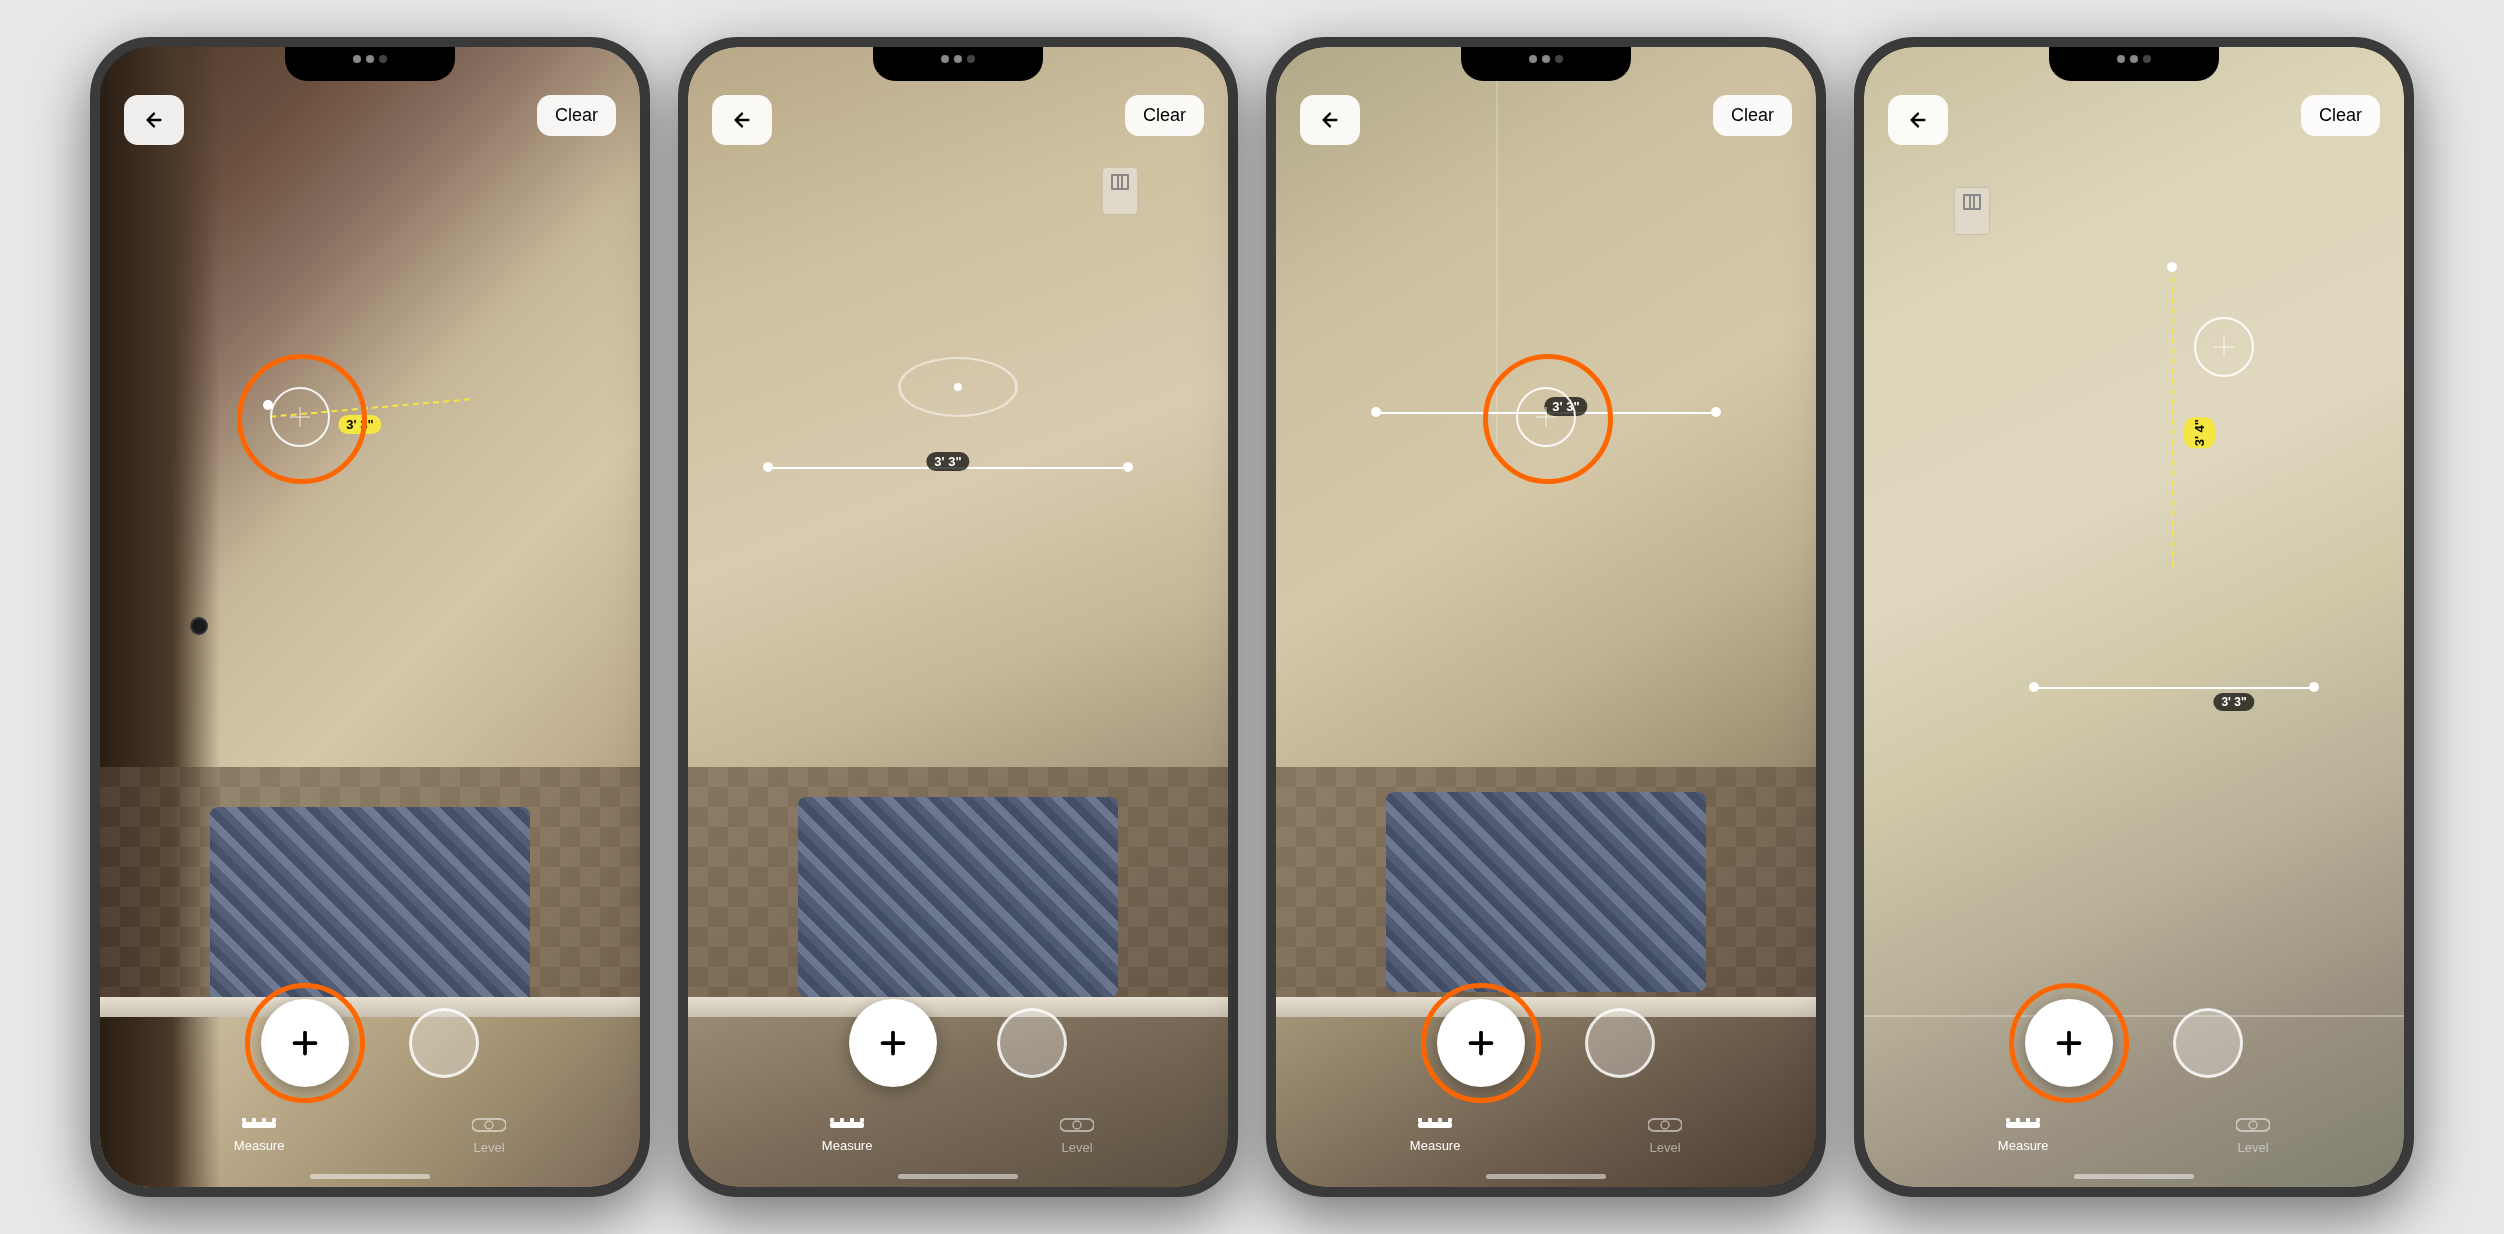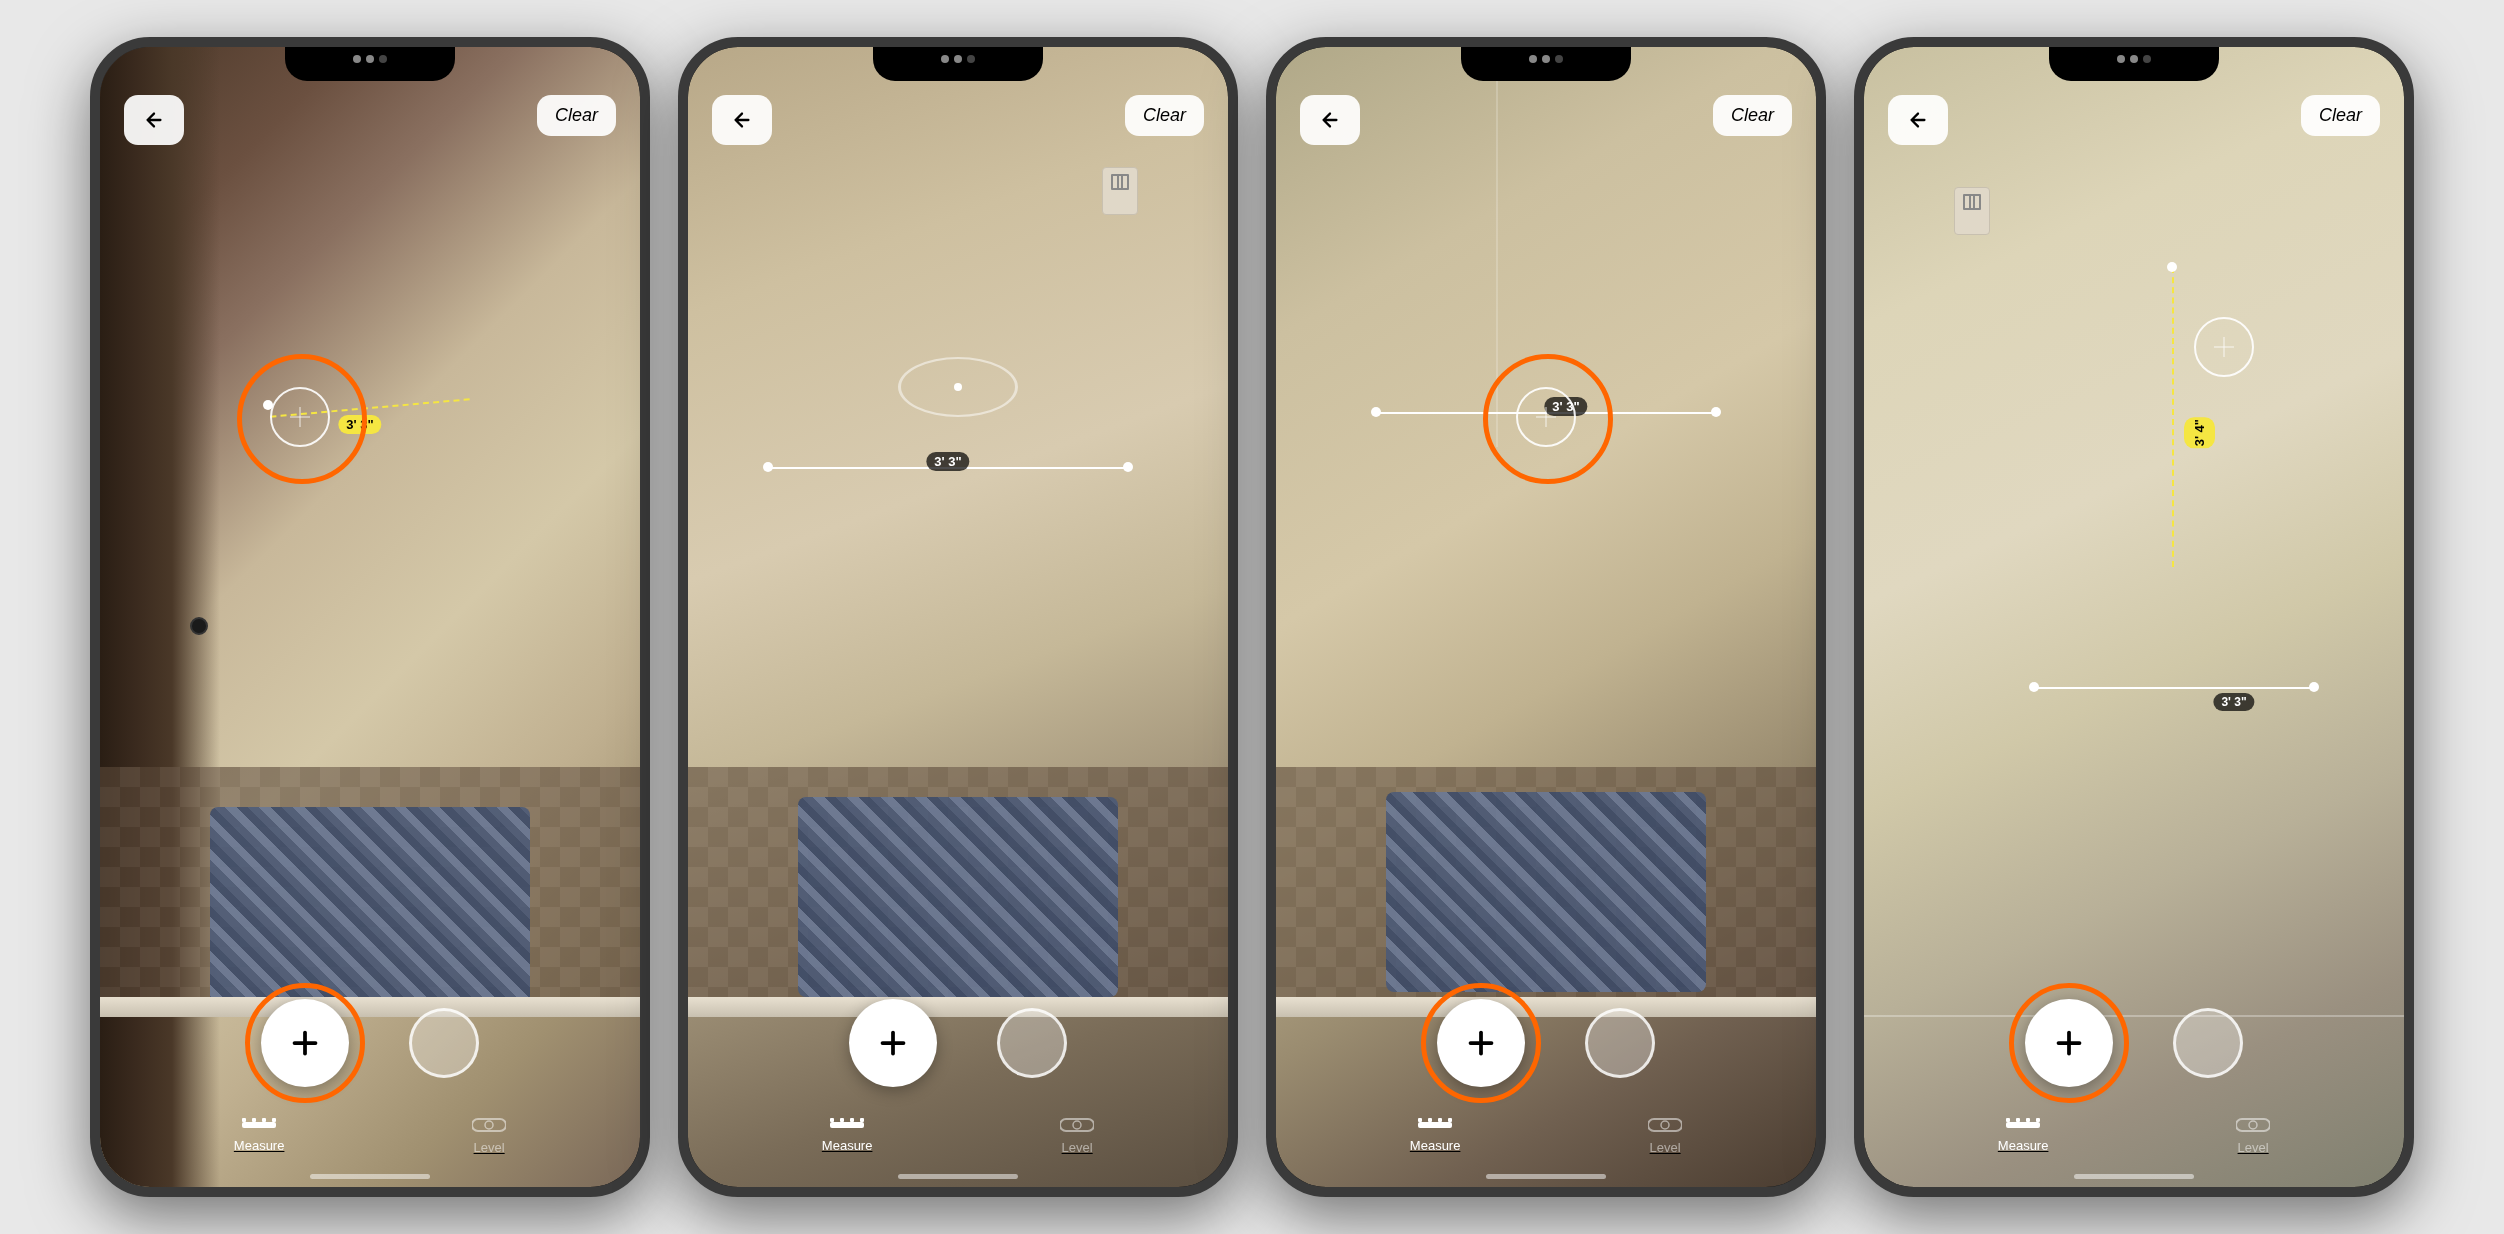--- a/index.html
+++ b/index.html
@@ -292,34 +292,32 @@
       position: absolute;
       top: 48px;
       right: 24px;
       background: rgba(255,255,255,0.92);
       border-radius: 14px;
       padding: 10px 18px;
       font-size: 18px;
       font-weight: 500;
       color: #000;
       backdrop-filter: blur(10px);
-      font-style: italic;
     }
 
     
     .tab-bar {
       position: absolute;
       bottom: 32px;
       left: 0;
       right: 0;
       display: flex;
       justify-content: space-around;
       align-items: center;
       padding: 0 40px;
-      text-decoration: underline;
     }
     .tab-item {
       display: flex;
       flex-direction: column;
       align-items: center;
       gap: 6px;
       color: white;
     }
     .tab-item.active {
       color: white;

